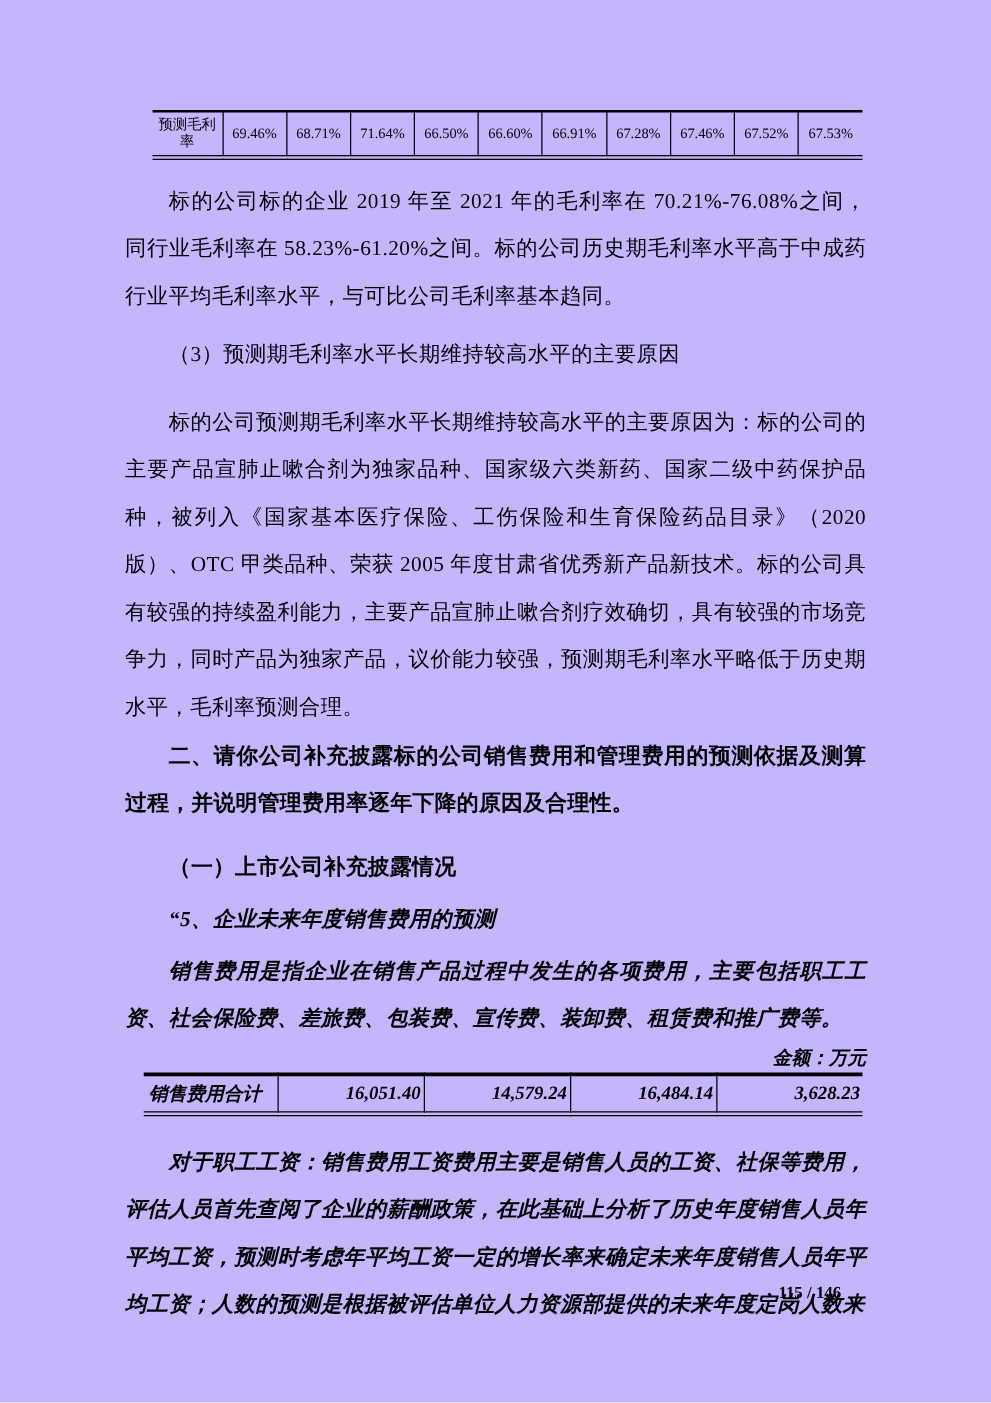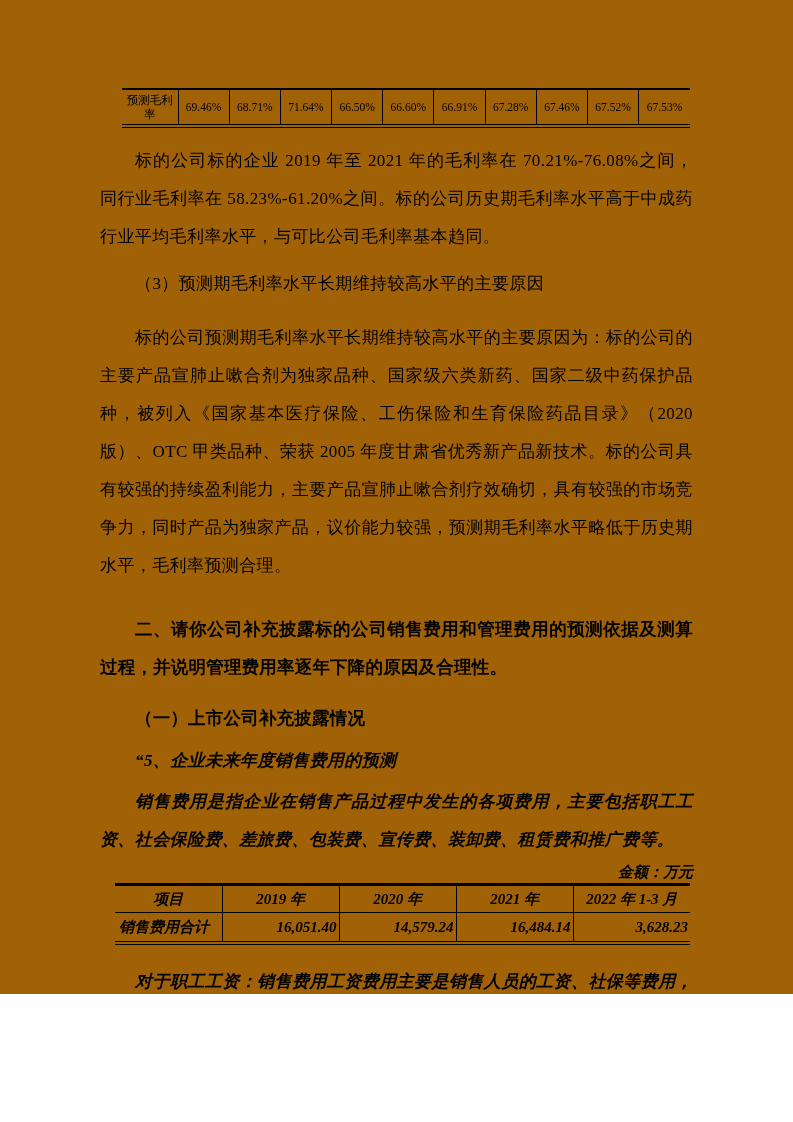--- a/index.html
+++ b/index.html
@@ -1,19 +1,19 @@
 <!DOCTYPE html>
 <html><head>
 <meta charset="utf-8">
 <style>
   html,body { margin:0; padding:0; background:#ffffff; }
   .page {
     position:relative;
-    width:793px; height:994px;
-    background:#a16207; color:#000;
+    width:793px; height:1122px;
+    background:#c4b5fd; color:#000;
     box-sizing:border-box;
     padding:88px 100px 0 100px;
     font-family:"Liberation Serif","DejaVu Serif",serif;
     overflow:hidden;
   }
   
   .gm-table {
     border-collapse:collapse; table-layout:fixed;
     width:568px; margin-left:22px;
     border-top:2px solid #000;
@@ -30,21 +30,20 @@
   .para {
     margin:0;
     font-size:17px; line-height:38px;
     letter-spacing:0.4px;
     text-align:justify; text-indent:35px;
   }
   .p1 { margin-top:14px; }
   .h3 { margin-top:9px; }
   .p2 { margin-top:16px; }
   .sec {
-    margin-top:25px;
     font-family:"Liberation Sans","DejaVu Sans",sans-serif;
     font-weight:bold; font-size:17.5px; letter-spacing:0.2px;
   }
   .sub { margin-top:13px; }
   .p3 { margin-top:7px; }
   .kai { font-weight:bold; font-style:italic; }
   .qh { margin-top:5px; }
   .q1 { margin-top:3px; }
   .q2 { margin-top:2px; }
   .q3 { margin-top:18px; }
@@ -140,27 +139,20 @@
 
   <table class="sales-table">
     <colgroup>
       <col style="width:107px">
       <col>
         <col>
         <col>
         <col>
     </colgroup>
     <tbody>
-        <tr>
-      <th>项目</th>
-      <th>2019 年</th>
-      <th>2020 年</th>
-      <th>2021 年</th>
-      <th>2022 年 1-3 月</th>
-    </tr>
     <tr>
       <td class="row-label">销售费用合计</td>
       <td>16,051.40</td>
       <td>14,579.24</td>
       <td>16,484.14</td>
       <td>3,628.23</td>
     </tr>
   </tbody>
     </table>
 

